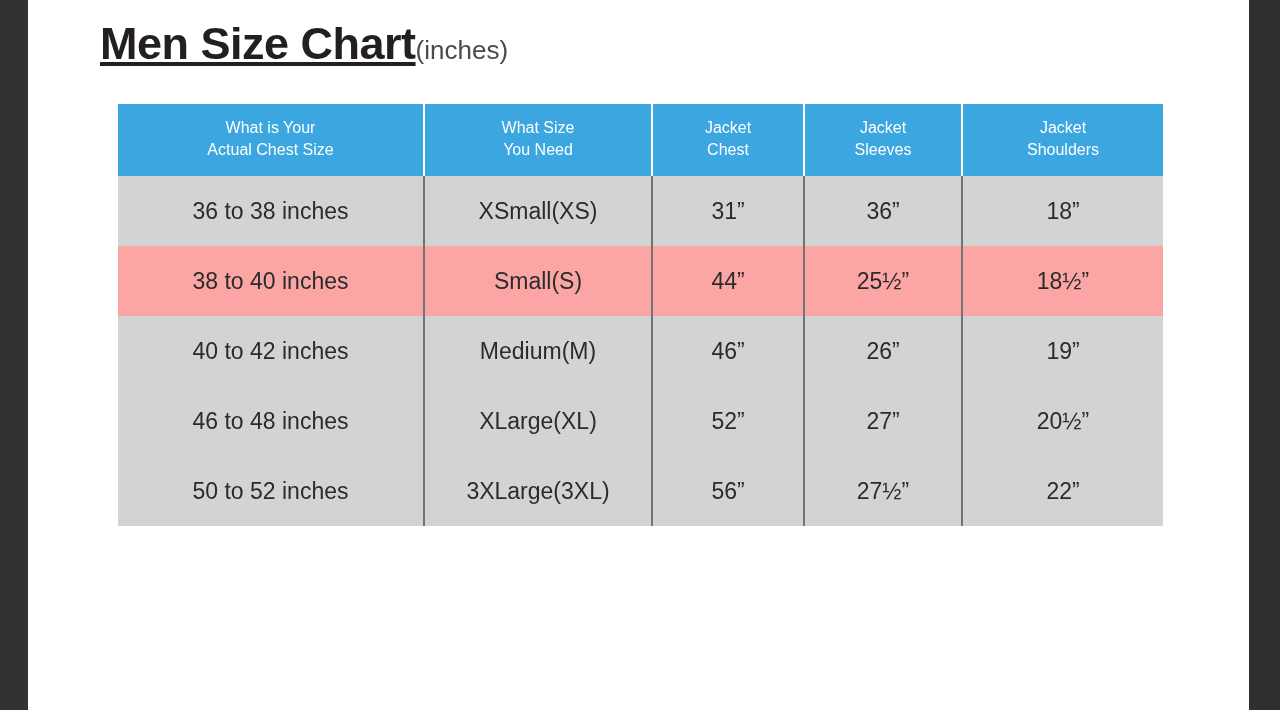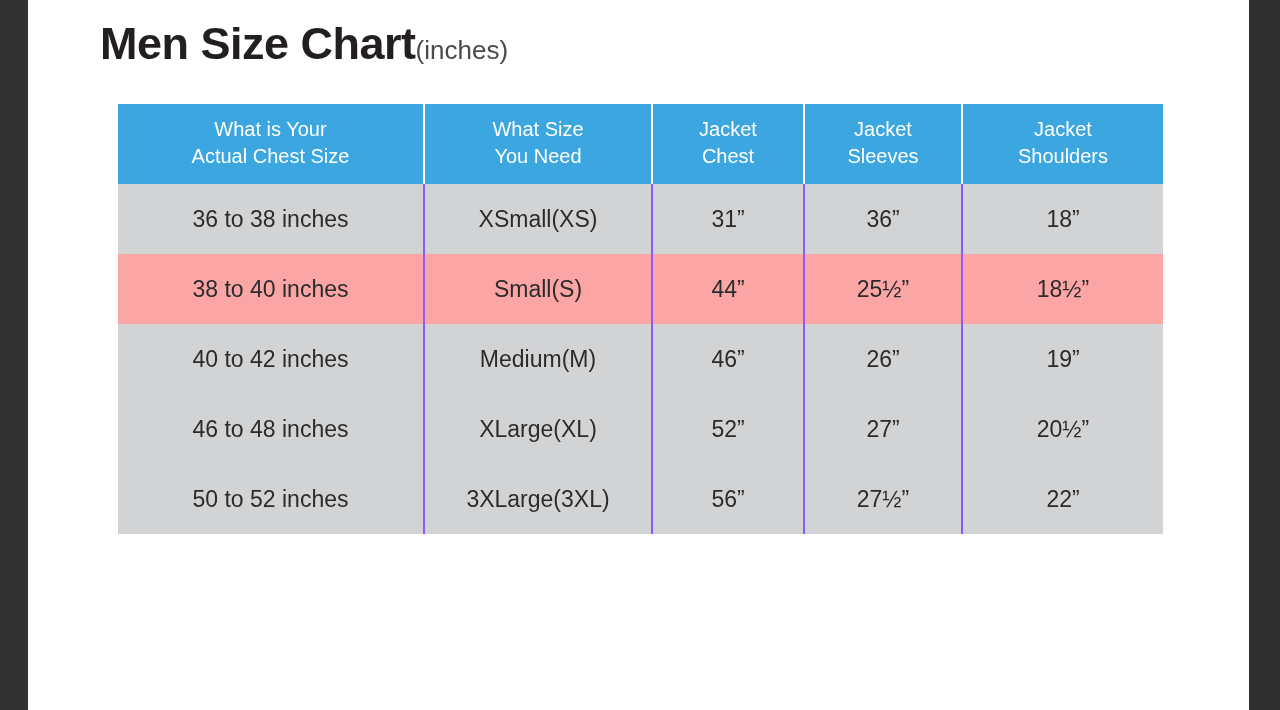--- a/index.html
+++ b/index.html
@@ -54,53 +54,54 @@
     left: 100px;
     top: 18px;
     display: flex;
     align-items: baseline;
   }
   .title-main {
     font-size: 45px;
     font-weight: bold;
     color: #231f20;
     letter-spacing: -0.5px;
+    text-decoration: underline;
   }
   .title-sub {
     font-size: 26px;
     color: #4a4a4a;
     margin-left: 0;
   }
   table.size-chart {
     position: absolute;
     left: 118px;
     top: 104px;
     width: 1045px;
     border-collapse: collapse;
     table-layout: fixed;
   }
   table.size-chart th {
     background: #3ba6e0;
     color: #ffffff;
     font-weight: normal;
-    font-size: 20px;
+    font-size: 16px;
     line-height: 1.35;
     padding: 12px 4px 14px 4px;
     text-align: center;
     border-right: 2px solid #ffffff;
     vertical-align: middle;
     height: 46px;
   }
   table.size-chart th:last-child { border-right: none; }
   table.size-chart td {
     font-size: 23px;
     color: #2b2b2b;
     text-align: center;
     padding: 18px 4px;
-    border-right: 2px solid #8b5cf6;
+    border-right: 2px solid #737373;
     height: 34px;
   }
   table.size-chart td:last-child { border-right: none; }
   tr.row-shaded td { background: #d2d3d5; }
   tr.row-plain td { background: #fca5a5; }
   .col-1 { width: 306px; }
   .col-2 { width: 228px; }
   .col-3 { width: 152px; }
   .col-4 { width: 158px; }
   .col-5 { width: 201px; }

